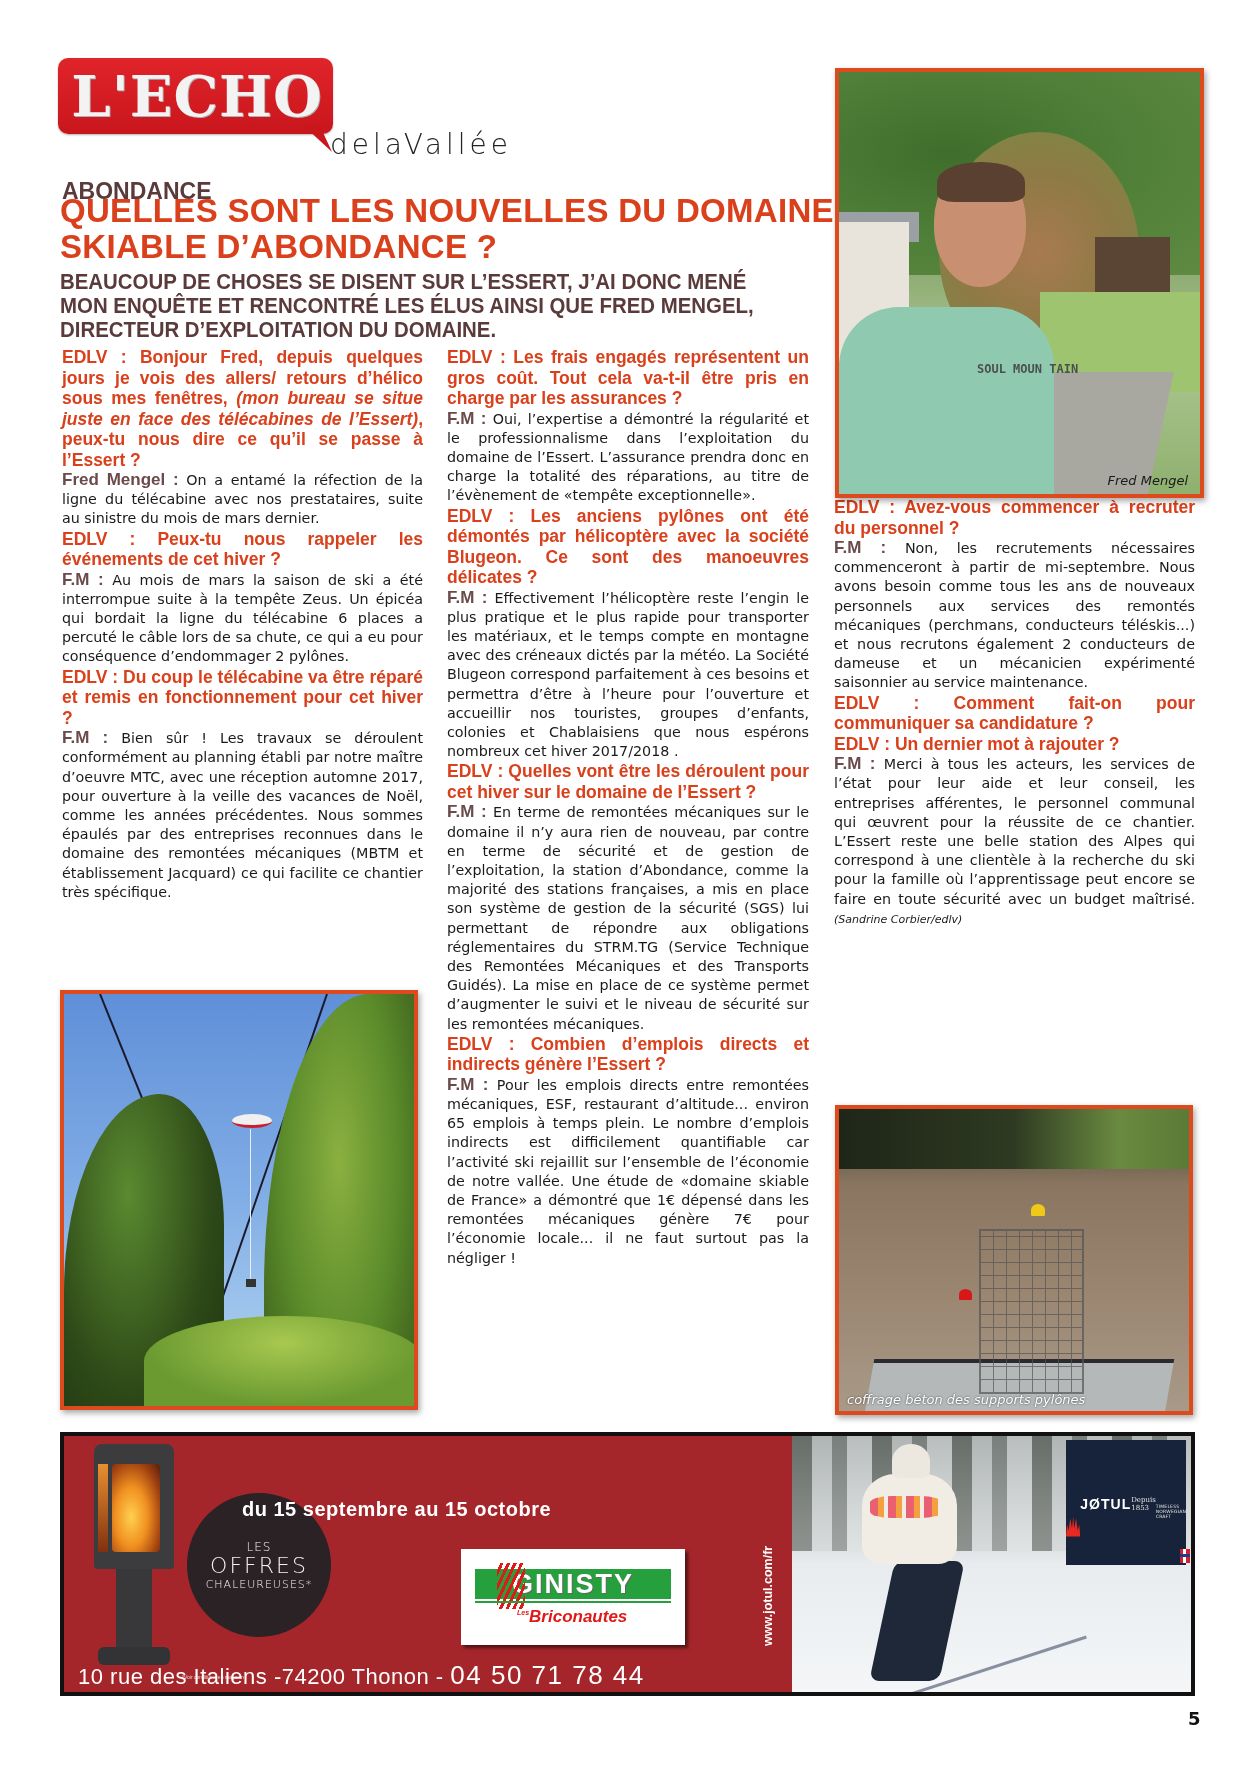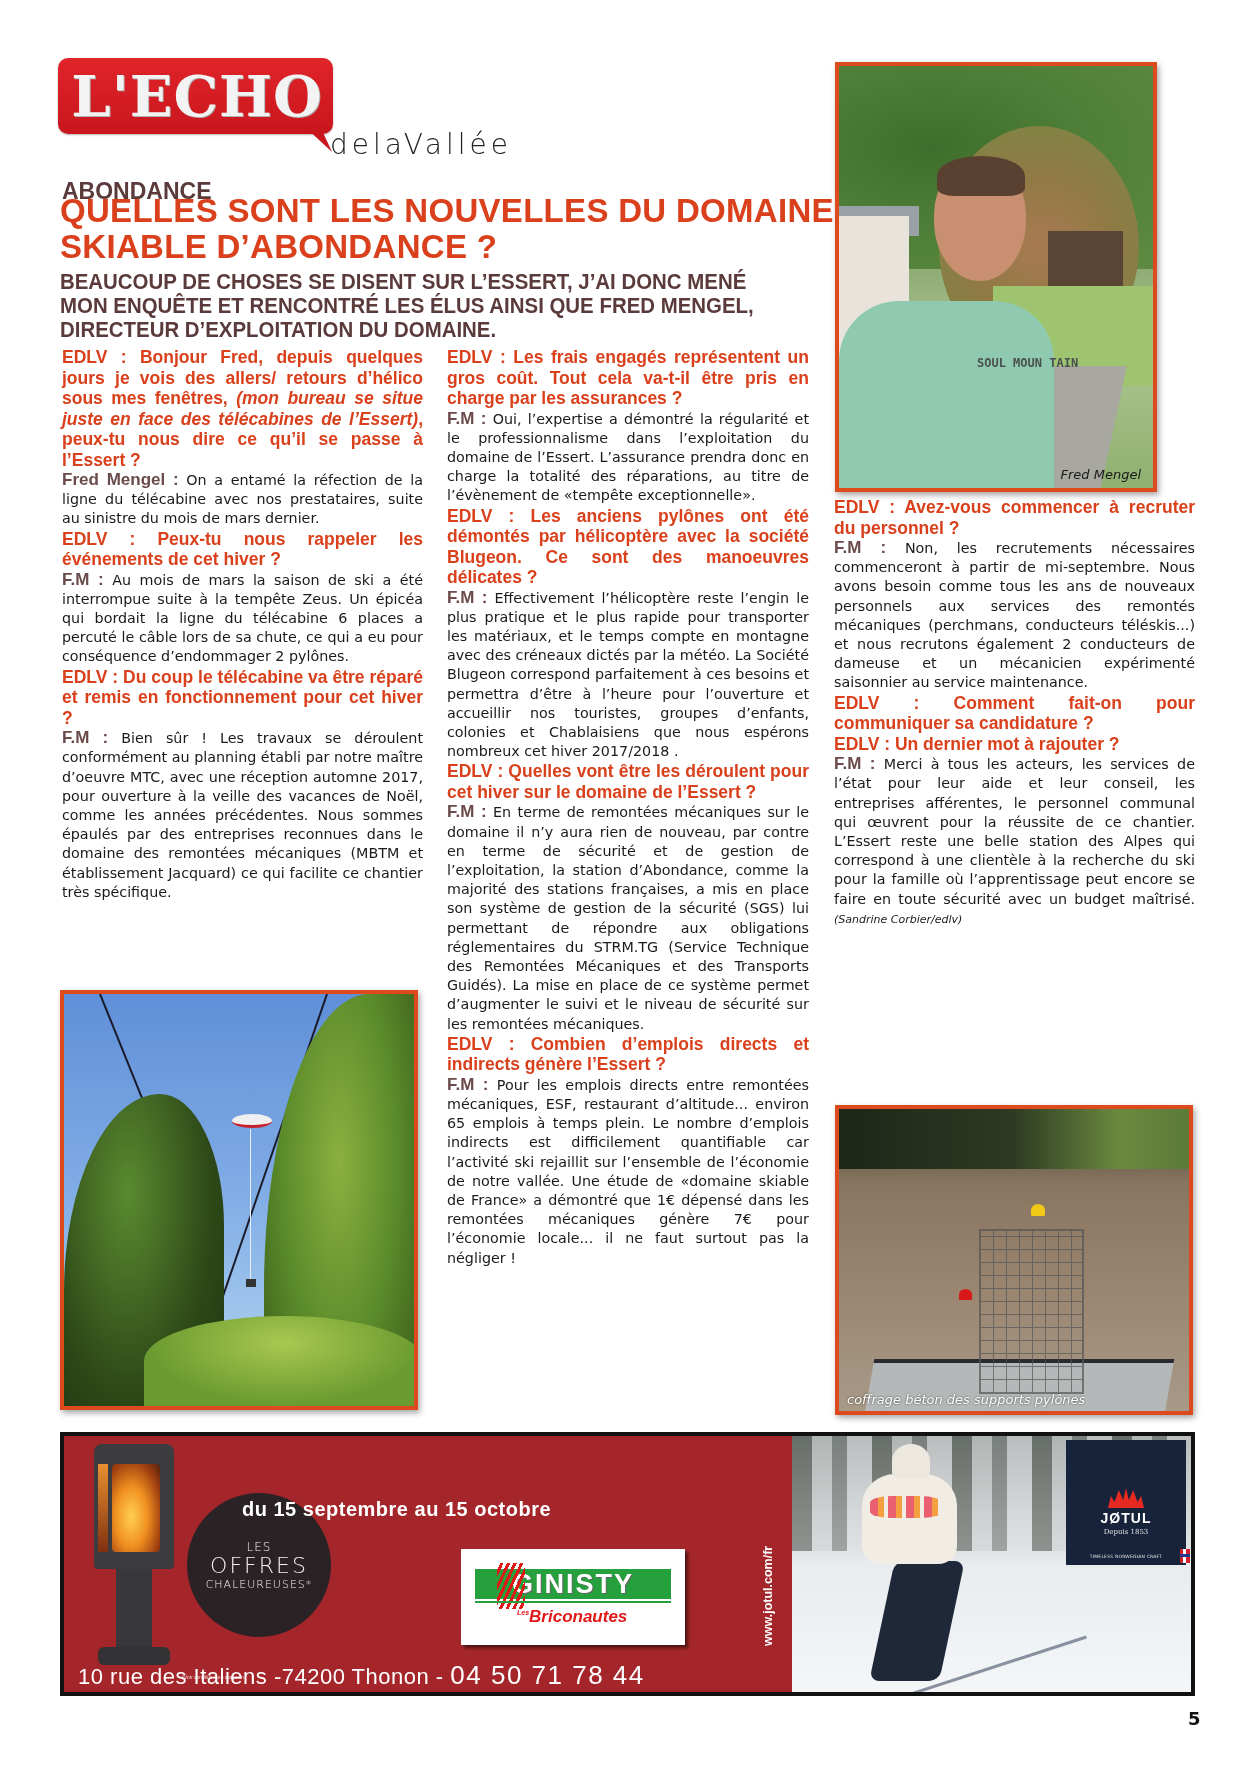--- a/index.html
+++ b/index.html
@@ -24,21 +24,21 @@
   .col-2 { left: 447px; top: 347px; width: 362px; }
   .col-3 { left: 834px; top: 497px; width: 361px; }
   .q { font-family: "Liberation Sans", sans-serif; font-weight: bold; color: #d9401b; font-size: 17.5px; line-height: 20.5px; display: block; }
   .q i { font-style: italic; }
   .a { display: block; }
   .a .who { font-family: "Liberation Sans", sans-serif; font-weight: bold; color: #6a4a4a; font-size: 17px; }
   .sig { font-style: italic; font-size: 11px; }
 
   
   .photo { position: absolute; border: 4px solid #dc4a1e; box-shadow: 2px 3px 6px rgba(0,0,0,0.35); overflow: hidden; }
-  .photo-fred { left: 835px; top: 62px; width: 322px; height: 430px; background: linear-gradient(180deg,#4e7a3a 0%,#6b9550 30%,#9bb580 55%,#a9c48c 70%,#8fb06f 100%); }
+  .photo-fred { left: 835px; top: 68px; width: 369px; height: 430px; background: linear-gradient(180deg,#4e7a3a 0%,#6b9550 30%,#9bb580 55%,#a9c48c 70%,#8fb06f 100%); }
   .photo-heli { left: 60px; top: 990px; width: 358px; height: 420px; background: linear-gradient(180deg,#5f8fd8 0%,#82aee6 50%,#9cc3ec 75%,#b8d5ef 100%); }
   .photo-work { left: 835px; top: 1105px; width: 358px; height: 310px; background: linear-gradient(180deg,#3a4530 0%,#8a7560 25%,#9a8570 60%,#a89a88 100%); }
   .caption { position: absolute; right: 12px; bottom: 6px; font-family: "DejaVu Sans", sans-serif; font-style: italic; font-size: 13px; color: #1a1a1a; }
   .caption-white { position: absolute; left: 8px; bottom: 4px; font-family: "DejaVu Sans", sans-serif; font-style: italic; font-size: 13px; color: #ffffff; text-shadow: 0 0 2px rgba(0,0,0,0.7); }
 
   
   .fred-hill { position:absolute; left:0; top:0; width:100%; height:48%; background: radial-gradient(ellipse at 30% 40%, #3f6e2c 0%, #4f7f38 50%, #5f8a42 100%); }
   .fred-house { position:absolute; left:0; top:150px; width:70px; height:140px; background:#e8e4dc; }
   .fred-roof { position:absolute; left:0; top:140px; width:80px; height:30px; background:#9aa0a4; }
   .fred-chalet { position:absolute; right:30px; top:165px; width:75px; height:60px; background:#5a4535; }
@@ -96,21 +96,21 @@
 
   .ad-jotul-strip { position:absolute; left:686px; top:0; width:42px; height:100%; background:#a4262a; }
   .ad-url { position:absolute; left:697px; top:210px; transform: rotate(-90deg); transform-origin: left top; font-family:"Liberation Sans", sans-serif; font-weight:bold; font-size:12.5px; color:#ffffff; white-space:nowrap; }
   .ad-photo { position:absolute; left:728px; top:0; width:405px; height:100%; background: linear-gradient(180deg,#8a9090 0%,#c8ccce 30%,#e8ecee 50%,#f4f6f8 100%); }
   .ad-photo .blur { position:absolute; left:0; top:0; width:100%; height:45%; background: repeating-linear-gradient(90deg,#4a5048 0 20px,#cfd3d2 20px 40px,#6a706a 40px 55px,#e0e2e2 55px 80px); opacity:0.55; }
   .skier-body { position:absolute; left:70px; top:38px; width:95px; height:90px; background:#f2ede4; border-radius: 35% 35% 20% 20%; }
   .skier-pattern { position:absolute; left:78px; top:60px; width:72px; height:22px; background: repeating-linear-gradient(90deg,#ea6070 0 8px,#f5a040 8px 14px,#f2ede4 14px 18px); border-radius: 30%; }
   .skier-hat { position:absolute; left:100px; top:8px; width:38px; height:34px; background:#ece8e0; border-radius:50% 50% 20% 20%; }
   .skier-legs { position:absolute; left:90px; top:125px; width:70px; height:120px; background:#1e2838; transform: skewX(-12deg); border-radius: 10px; }
   .skier-ski { position:absolute; left:70px; top:235px; width:230px; height:3px; background:#8890a0; transform: rotate(-18deg); }
-  .jotul-box { position:absolute; left:274px; top:4px; width:120px; height:125px; background:#17233a; display:flex; flex-direction:column; align-items:center; }
+  .jotul-box { position:absolute; left:274px; top:4px; width:120px; height:125px; background:#17233a; display:flex; align-items:center; }
   .jotul-flame { margin-top:48px; width:36px; height:20px; background:#e62a22; clip-path: polygon(0 100%, 8% 40%, 18% 70%, 30% 10%, 42% 60%, 50% 0, 58% 60%, 70% 10%, 82% 70%, 92% 40%, 100% 100%); }
   .jotul-name { font-family:"Liberation Sans", sans-serif; font-weight:bold; font-size:14px; color:#ffffff; letter-spacing:1px; margin-top:2px; }
   .jotul-since { font-family:"DejaVu Serif", serif; font-size:7px; color:#e0e0e0; margin-top:2px; }
   .jotul-tag { font-family:"DejaVu Sans", sans-serif; font-size:4.5px; color:#e0e0e0; margin-top:18px; letter-spacing:0.2px; }
   .jotul-flag { position:absolute; right:-4px; bottom:2px; width:10px; height:14px; background:#d02030; border: 0; }
   .jotul-flag::before { content:""; position:absolute; left:3px; top:0; width:3px; height:100%; background:#ffffff; }
   .jotul-flag::after { content:""; position:absolute; left:0; top:5px; width:100%; height:3px; background:#1e3a8a; }
 
   .page-number { position:absolute; left:1188px; top:1708px; font-family:"DejaVu Sans", sans-serif; font-weight:bold; font-size:18px; color:#111; }
 </style>

